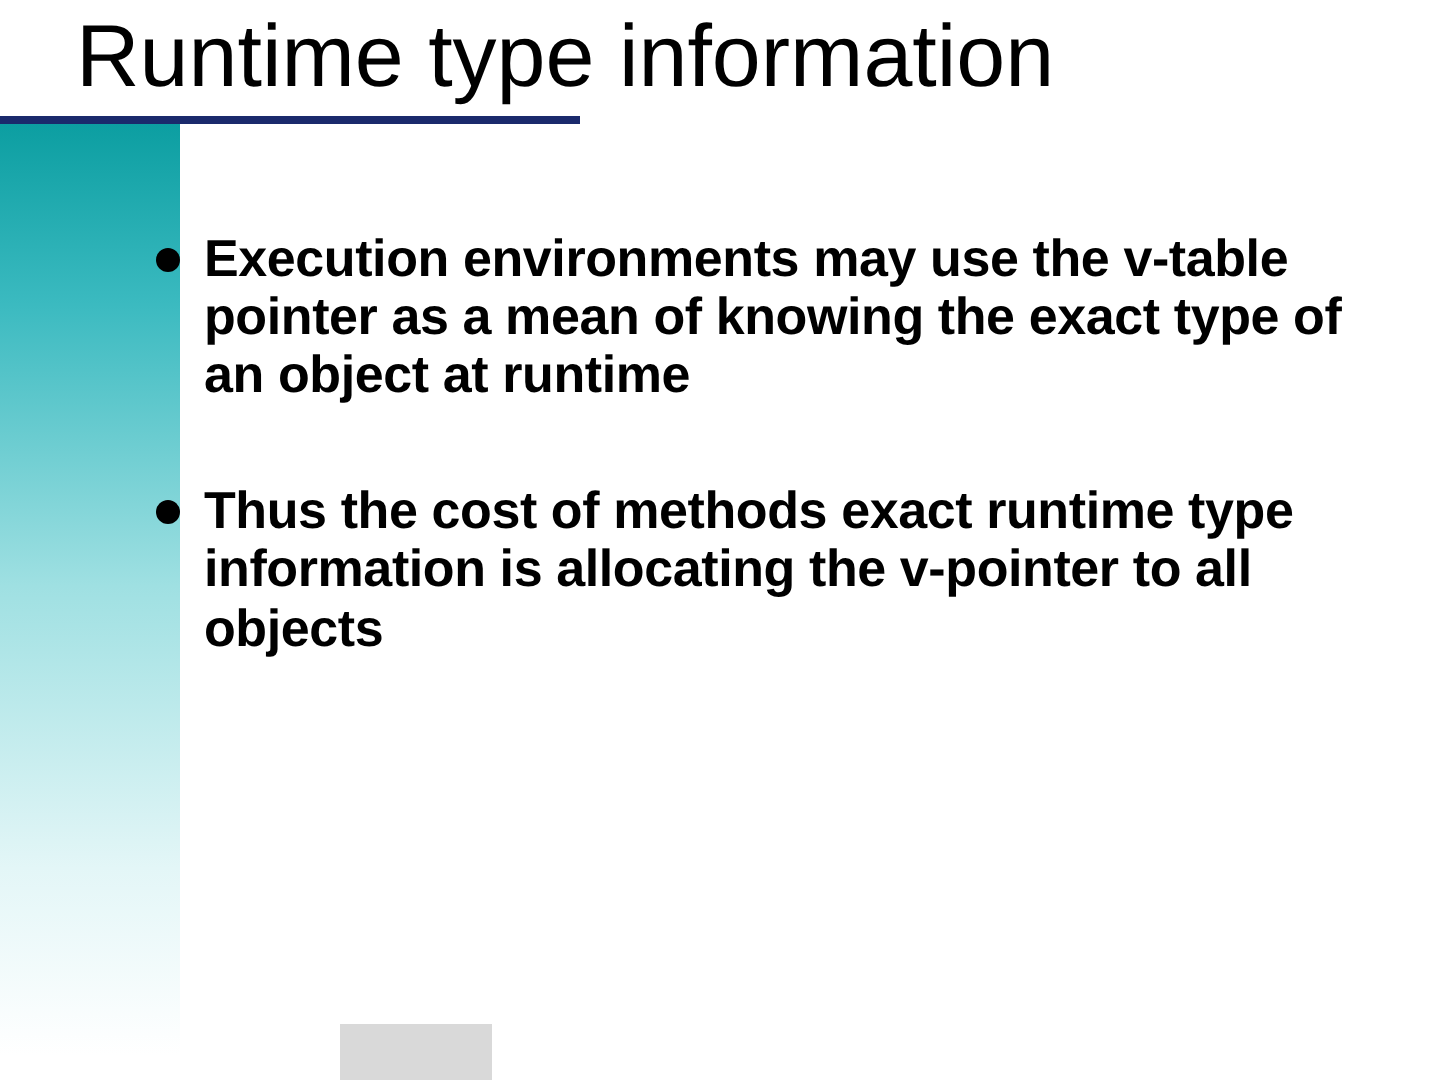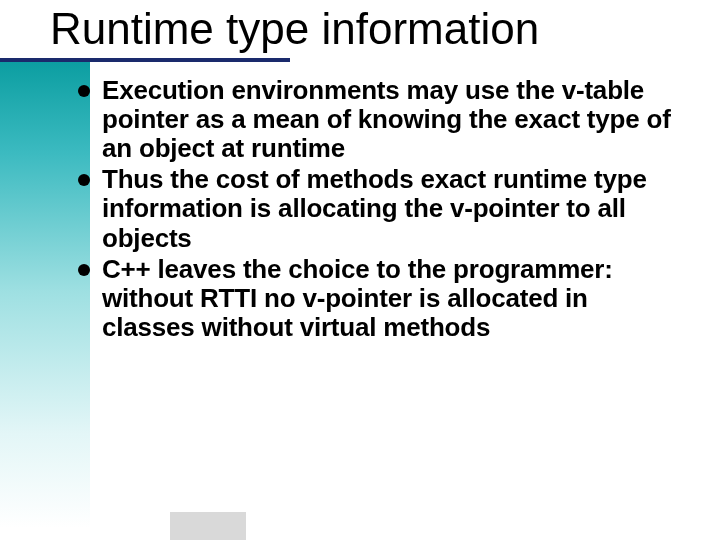--- a/index.html
+++ b/index.html
@@ -13,21 +13,21 @@
     position: absolute;
     left: 0;
     top: 58px;
     width: 90px;
     height: 470px;
     background: linear-gradient(to bottom, #0a9da0 0%, #3bbac0 20%, #9fe0e2 50%, #e3f6f7 80%, #ffffff 100%);
     z-index: 0;
   }
   .title-wrap {
     position: relative;
-    padding: 4px 0 0 50px;
+    padding: 4px 0 0 38px;
     z-index: 2;
   }
   .title {
     font-size: 44px;
     font-weight: 400;
     color: #000;
     letter-spacing: 0px;
   }
   .title-underline {
     position: absolute;
@@ -57,20 +57,21 @@
   }
   ul.bullets > li {
     position: relative;
     font-size: 26px;
     line-height: 1.12;
     font-weight: 700;
     color: #000;
     padding-left: 24px;
     margin-bottom: 2px;
     letter-spacing: -0.2px;
+    margin-top: 39px;
   }
   ul.bullets > li::before {
     content: "";
     position: absolute;
     left: 0;
     top: 9px;
     width: 12px;
     height: 12px;
     background: #000;
     border-radius: 50%;
@@ -84,15 +85,14 @@
 
 <div class="title-wrap">
   <h1 class="title">Runtime type information</h1>
 </div>
 <div class="title-underline"></div>
 
 <div class="content">
   <ul class="bullets">
     <li><span>Execution environments may use the v-table pointer as a mean of knowing the exact type of an object at runtime</span></li>
     <li><span>Thus the cost of methods exact runtime type information is allocating the v-pointer to all objects</span></li>
-    <li><span>C++ leaves the choice to the programmer: without RTTI no v-pointer is allocated in classes without virtual methods</span></li>
   </ul>
 </div>
 
 </body></html>

